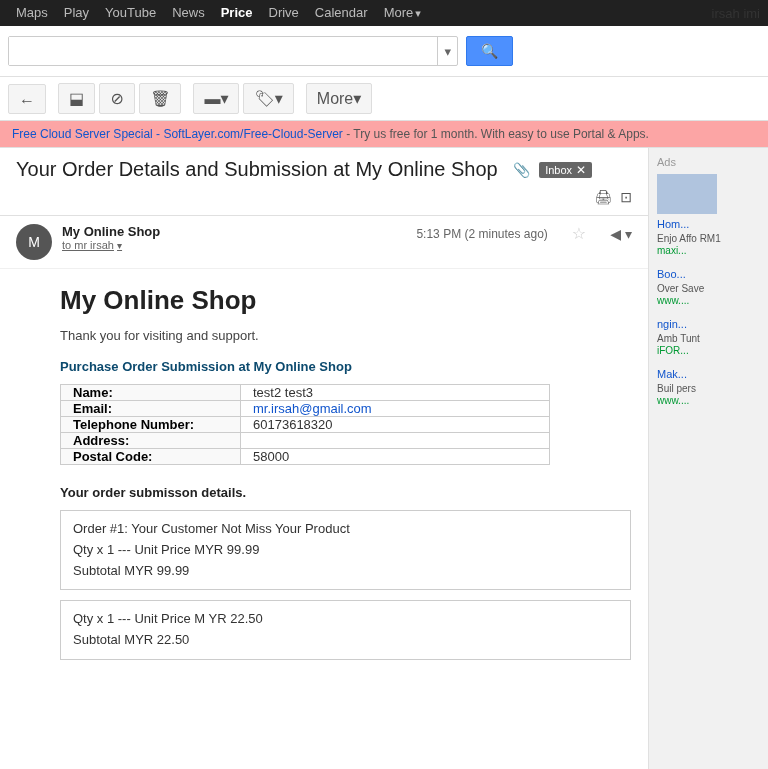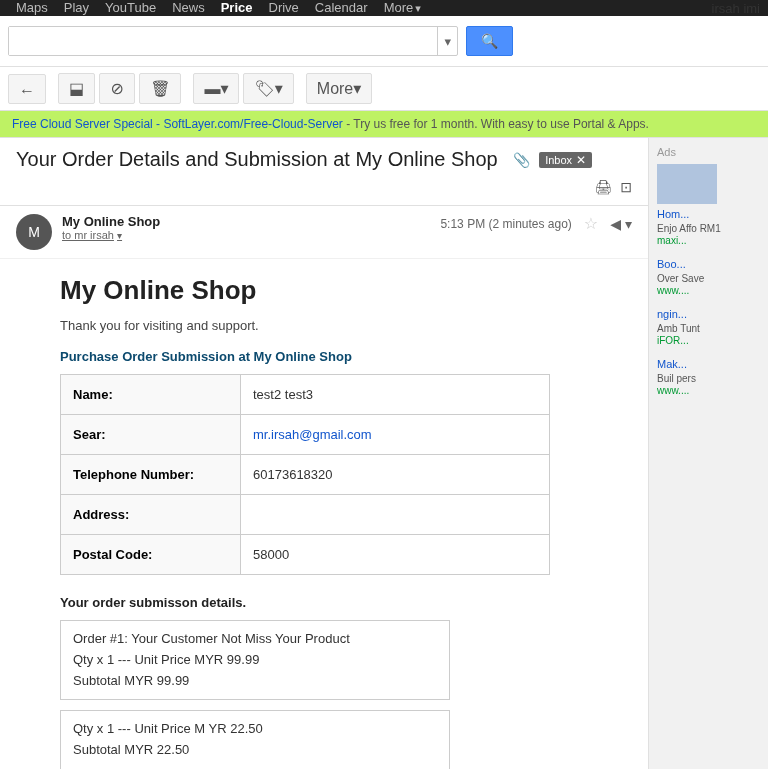--- a/index.html
+++ b/index.html
@@ -4,21 +4,21 @@
   <style>
     * { margin: 0; padding: 0; box-sizing: border-box; }
     body { font-family: Arial, sans-serif; font-size: 13px; background: #f1f1f1; width: 768px; overflow-x: hidden; }
 
     
     .top-nav {
       background: #212121;
       color: #bbb;
       display: flex;
       align-items: center;
-      height: 16px;
+      height: 26px;
       padding: 0 8px;
       font-size: 13px;
     }
     .top-nav a {
       color: #bbb;
       text-decoration: none;
       padding: 0 8px;
       line-height: 30px;
     }
     .top-nav a.active {
@@ -106,21 +106,21 @@
       color: #555;
       display: flex;
       align-items: center;
       min-width: 36px;
       justify-content: center;
     }
     .toolbar-sep { width: 4px; }
 
     
     .ad-banner {
-      background: #bef264;
+      background: #fca5a5;
       padding: 6px 12px;
       border-bottom: 1px solid #e0e0e0;
       font-size: 12px;
       color: #555;
     }
     .ad-banner a { color: #1155cc; text-decoration: none; }
 
     
     .email-wrapper {
       display: flex;
@@ -188,21 +188,21 @@
       flex-shrink: 0;
     }
     .sender-info { flex: 1; }
     .sender-name { font-weight: bold; font-size: 13px; color: #222; }
     .sender-to { font-size: 11px; color: #666; cursor: pointer; }
     .sender-to span { text-decoration: underline; }
     .sender-time-row {
       margin-left: auto;
       display: flex;
       align-items: center;
-      gap: 12px;
+      gap: 24px;
       font-size: 12px;
       color: #666;
     }
     .star-icon { color: #ccc; font-size: 16px; cursor: pointer; }
     .reply-icons { display: flex; gap: 4px; }
     .reply-icon { color: #666; cursor: pointer; font-size: 14px; }
 
     
     .email-body {
       padding: 16px 16px 16px 60px;
@@ -227,21 +227,21 @@
 
     
     .order-table {
       border: 1px solid #ccc;
       border-collapse: collapse;
       width: 490px;
       margin-bottom: 20px;
     }
     .order-table td {
       border: 1px solid #ccc;
-      padding: 12px 12px;
+      padding: 0 12px;
       vertical-align: top;
     }
     .order-table .label-cell {
       font-weight: bold;
       width: 180px;
       background: #f9f9f9;
     }
     .order-table .value-cell {
       color: #333;
     }
@@ -250,21 +250,21 @@
     
     .order-details-title {
       font-size: 13px;
       font-weight: bold;
       color: #222;
       margin-bottom: 10px;
     }
     .order-box {
       border: 1px solid #ccc;
       padding: 8px 12px;
-      width: 390px;
+      width: 571px;
       margin-bottom: 10px;
       font-size: 13px;
       color: #333;
       line-height: 1.6;
     }
 
     
     .ads-sidebar {
       width: 120px;
       background: #f1f1f1;
@@ -402,21 +402,21 @@
       <div class="thank-you">Thank you for visiting and support.</div>
       <div class="order-section-title">Purchase Order Submission at My Online Shop</div>
 
       <table class="order-table">
         <tbody>
           <tr>
             <td class="label-cell">Name:</td>
             <td class="value-cell">test2 test3</td>
           </tr>
           <tr>
-            <td class="label-cell">Sear:</td>
+            <td class="label-cell">Email:</td>
             <td class="value-cell">
               <a href="#" class="email-link">mr.irsah@gmail.com</a>
             </td>
           </tr>
           <tr>
             <td class="label-cell">Telephone Number:</td>
             <td class="value-cell">60173618320</td>
           </tr>
           <tr>
             <td class="label-cell">Address:</td>

